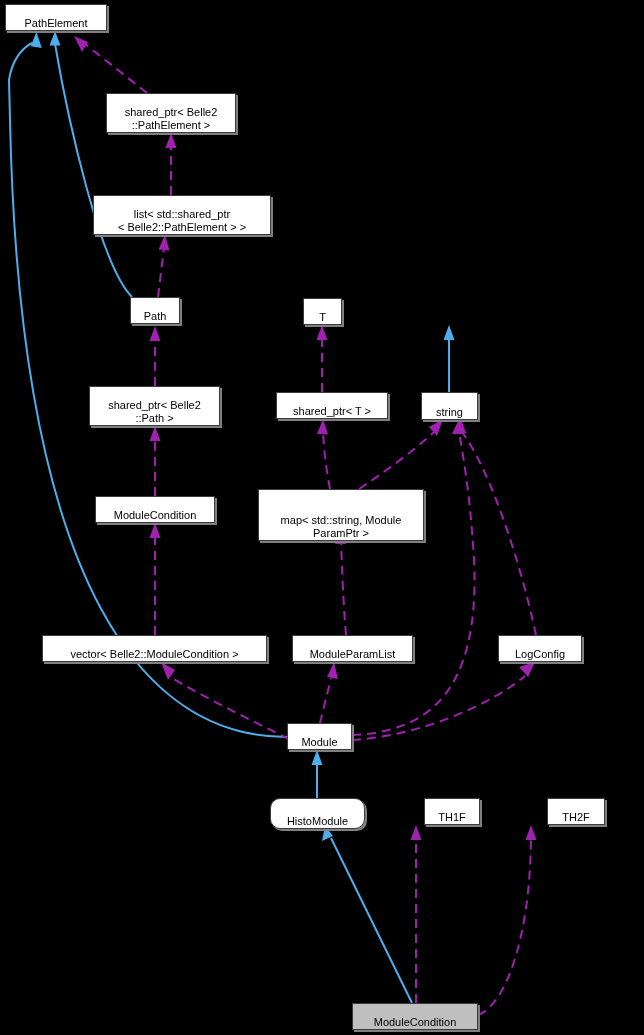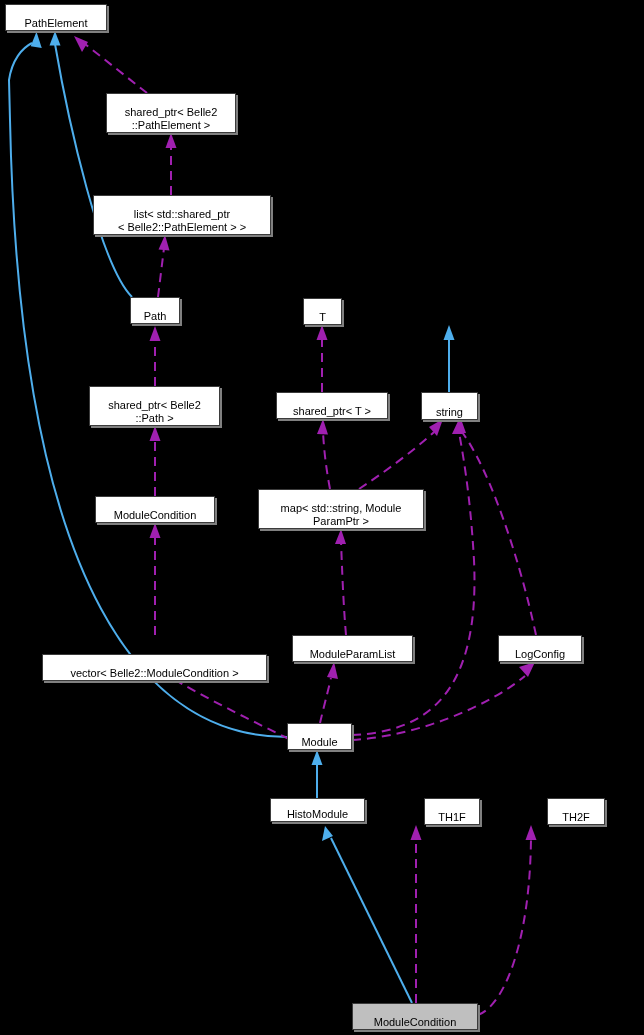--- a/index.html
+++ b/index.html
@@ -169,42 +169,42 @@
   </div>
 
   <div class="uml-node" style="left:421px; top:392px; width:57px; height:28px;">
     <span class="node-label">string</span>
   </div>
 
   <div class="uml-node" style="left:95px; top:496px; width:120px; height:27px;">
     <span class="node-label">ModuleCondition</span>
   </div>
 
-  <div class="uml-node" style="left:258px; top:489px; width:166px; height:40px;">
+  <div class="uml-node" style="left:258px; top:489px; width:166px; height:52px;">
     <span class="node-label">map&lt; std::string, Module
 ParamPtr &gt;</span>
   </div>
 
-  <div class="uml-node" style="left:42px; top:654px; width:225px; height:27px;">
+  <div class="uml-node" style="left:42px; top:635px; width:225px; height:27px;">
     <span class="node-label">vector&lt; Belle2::ModuleCondition &gt;</span>
   </div>
 
   <div class="uml-node" style="left:292px; top:635px; width:121px; height:27px;">
     <span class="node-label">ModuleParamList</span>
   </div>
 
   <div class="uml-node" style="left:498px; top:635px; width:84px; height:27px;">
     <span class="node-label">LogConfig</span>
   </div>
 
   <div class="uml-node" style="left:287px; top:723px; width:65px; height:27px;">
     <span class="node-label">Module</span>
   </div>
 
-  <div class="uml-node" style="left:270px; top:798px; width:95px; height:24px;">
+  <div class="uml-node" style="left:270px; top:798px; width:95px; height:31px;border-radius:10px;">
     <span class="node-label">HistoModule</span>
   </div>
 
   <div class="uml-node" style="left:388px; top:798px; width:56px; height:27px;margin-left:36px;">
     <span class="node-label">TH1F</span>
   </div>
 
   <div class="uml-node" style="left:502px; top:798px; width:58px; height:27px;margin-left:45px;">
     <span class="node-label">TH2F</span>
   </div>

